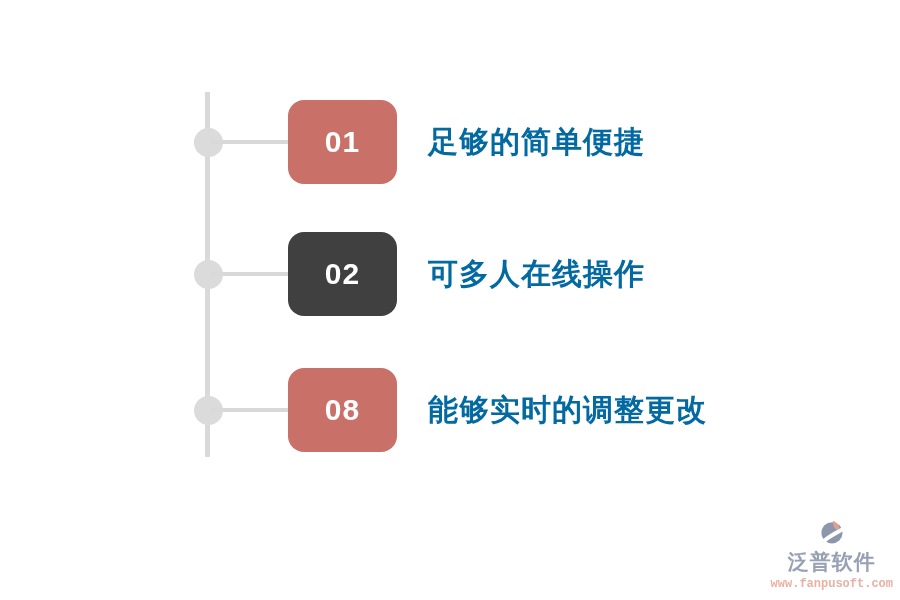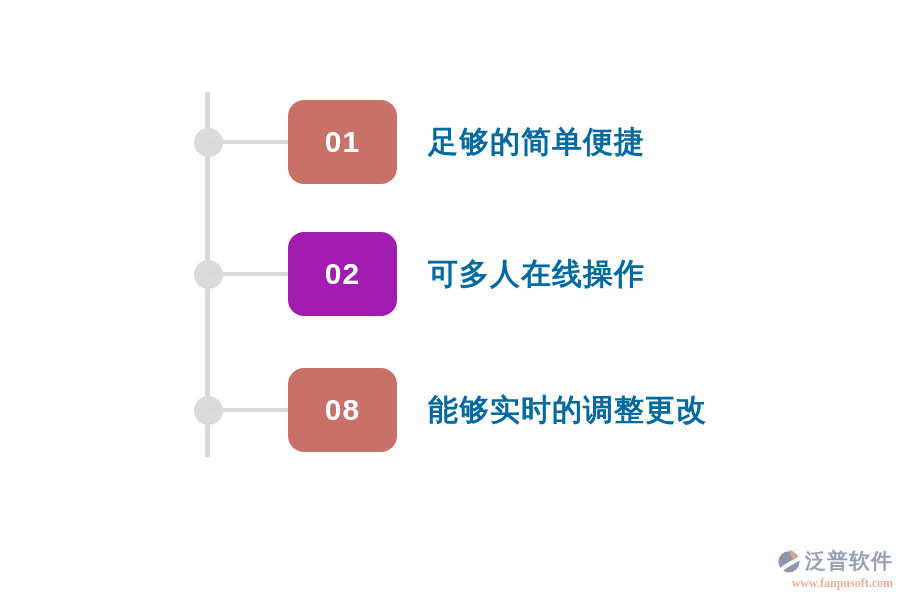--- a/index.html
+++ b/index.html
@@ -71,30 +71,31 @@
     position: absolute;
     right: 7px;
     bottom: 9px;
     text-align: right;
   }
   .brand-row {
     display: flex;
     align-items: center;
     justify-content: flex-end;
     gap: 3px;
+    flex-direction: column;
   }
   .brand-text {
     font-size: 21px;
     font-weight: bold;
     color: #98a0b4;
     letter-spacing: 1px;
     white-space: nowrap;
   }
   .brand-url {
-    font-family: Liberation Serif, serif;
+    font-family: Liberation Mono, monospace;
     font-size: 12px;
     font-weight: bold;
     color: #e9b0a3;
     margin-top: 1px;
     white-space: nowrap;
   }
 </style>
 </head>
 <body>
 
@@ -105,21 +106,21 @@
   <div class="row" style="--cy:142px">
     <div class="node"></div>
     <div class="connector"></div>
     <div class="numbox" style="background: rgb(201, 112, 104);">01</div>
     <div class="step-label">足够的简单便捷</div>
   </div>
 
   <div class="row" style="--cy:274px">
     <div class="node"></div>
     <div class="connector"></div>
-    <div class="numbox" style="background: #a21caf;">02</div>
+    <div class="numbox" style="background: #404040;">02</div>
     <div class="step-label">可多人在线操作</div>
   </div>
 
   <div class="row" style="--cy:410px">
     <div class="node"></div>
     <div class="connector"></div>
     <div class="numbox" style="background: rgb(201, 112, 104);">08</div>
     <div class="step-label">能够实时的调整更改</div>
   </div>
 

